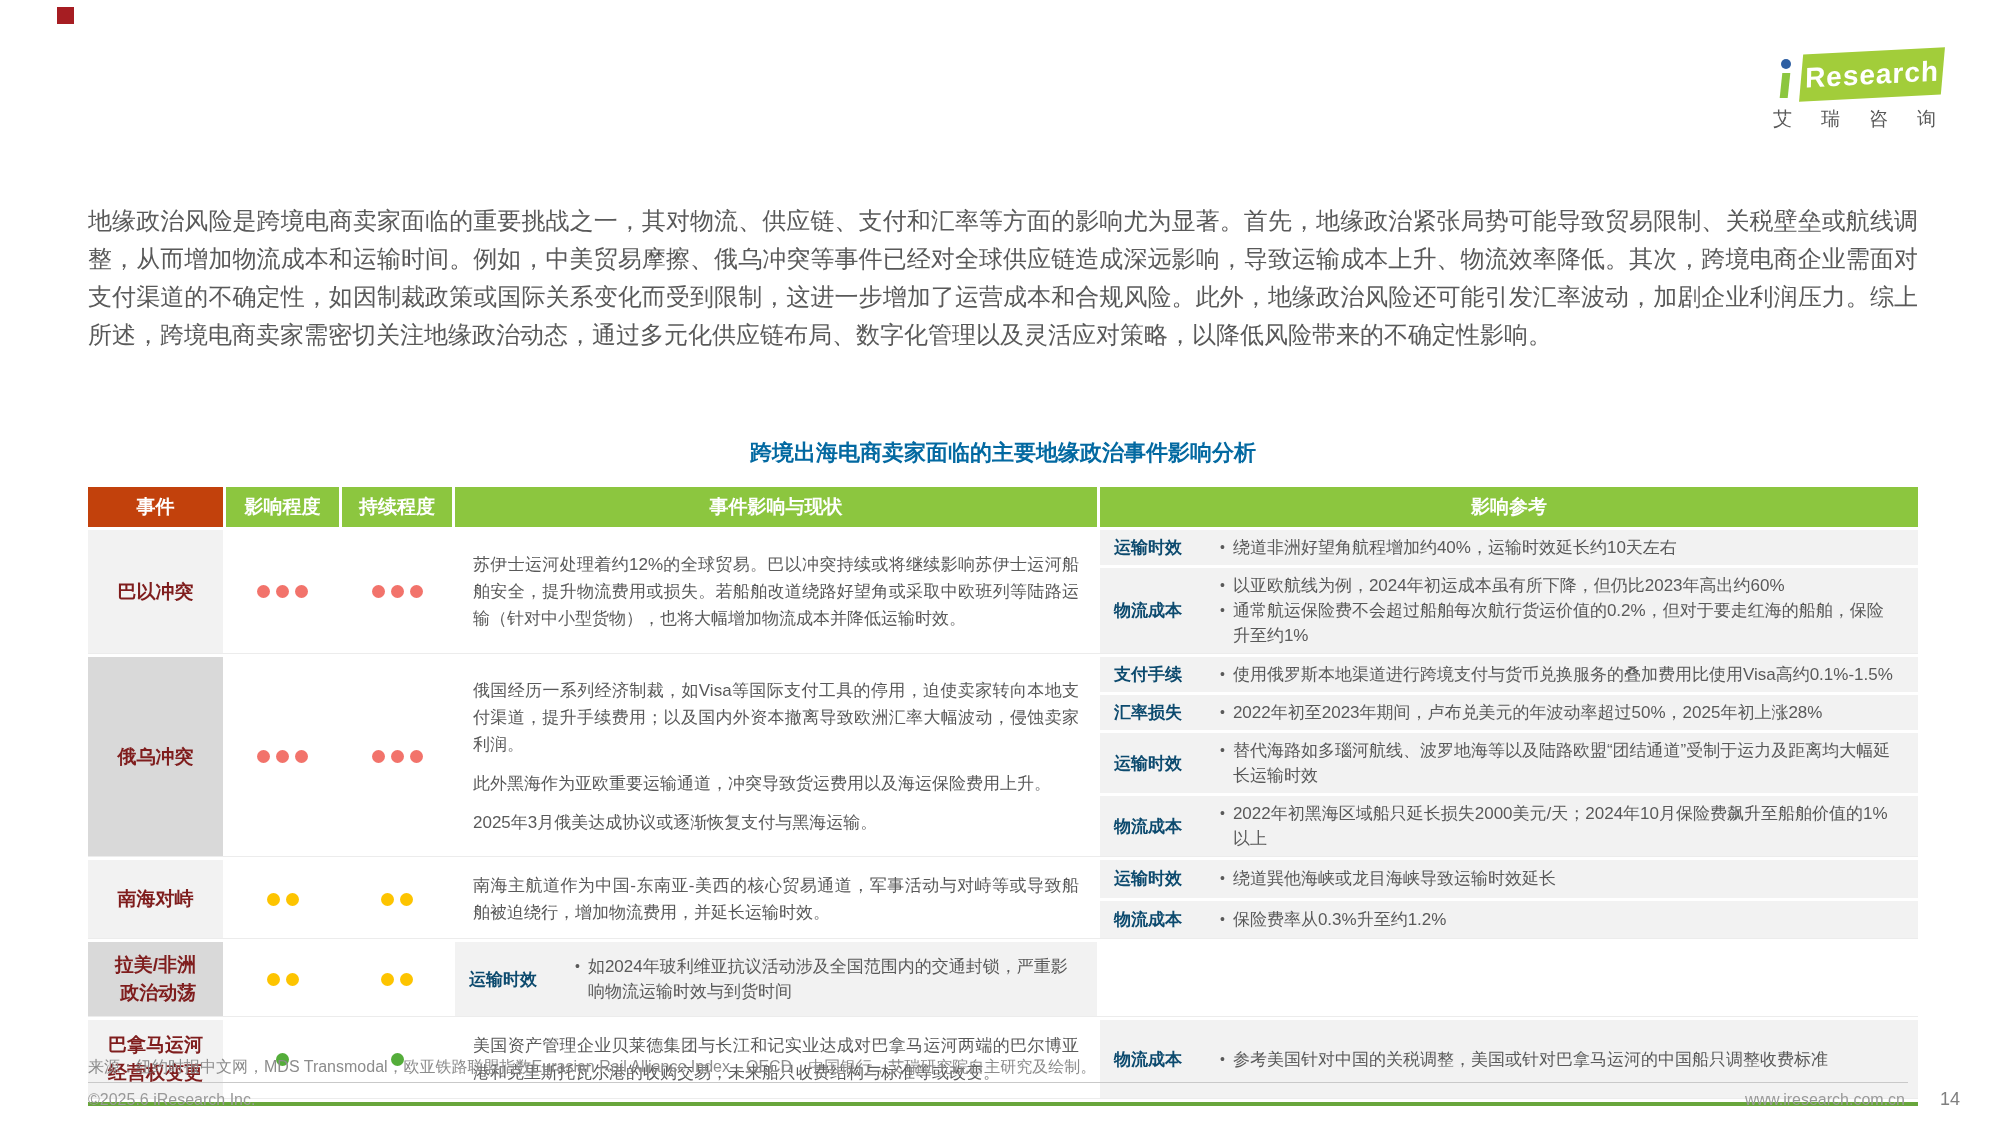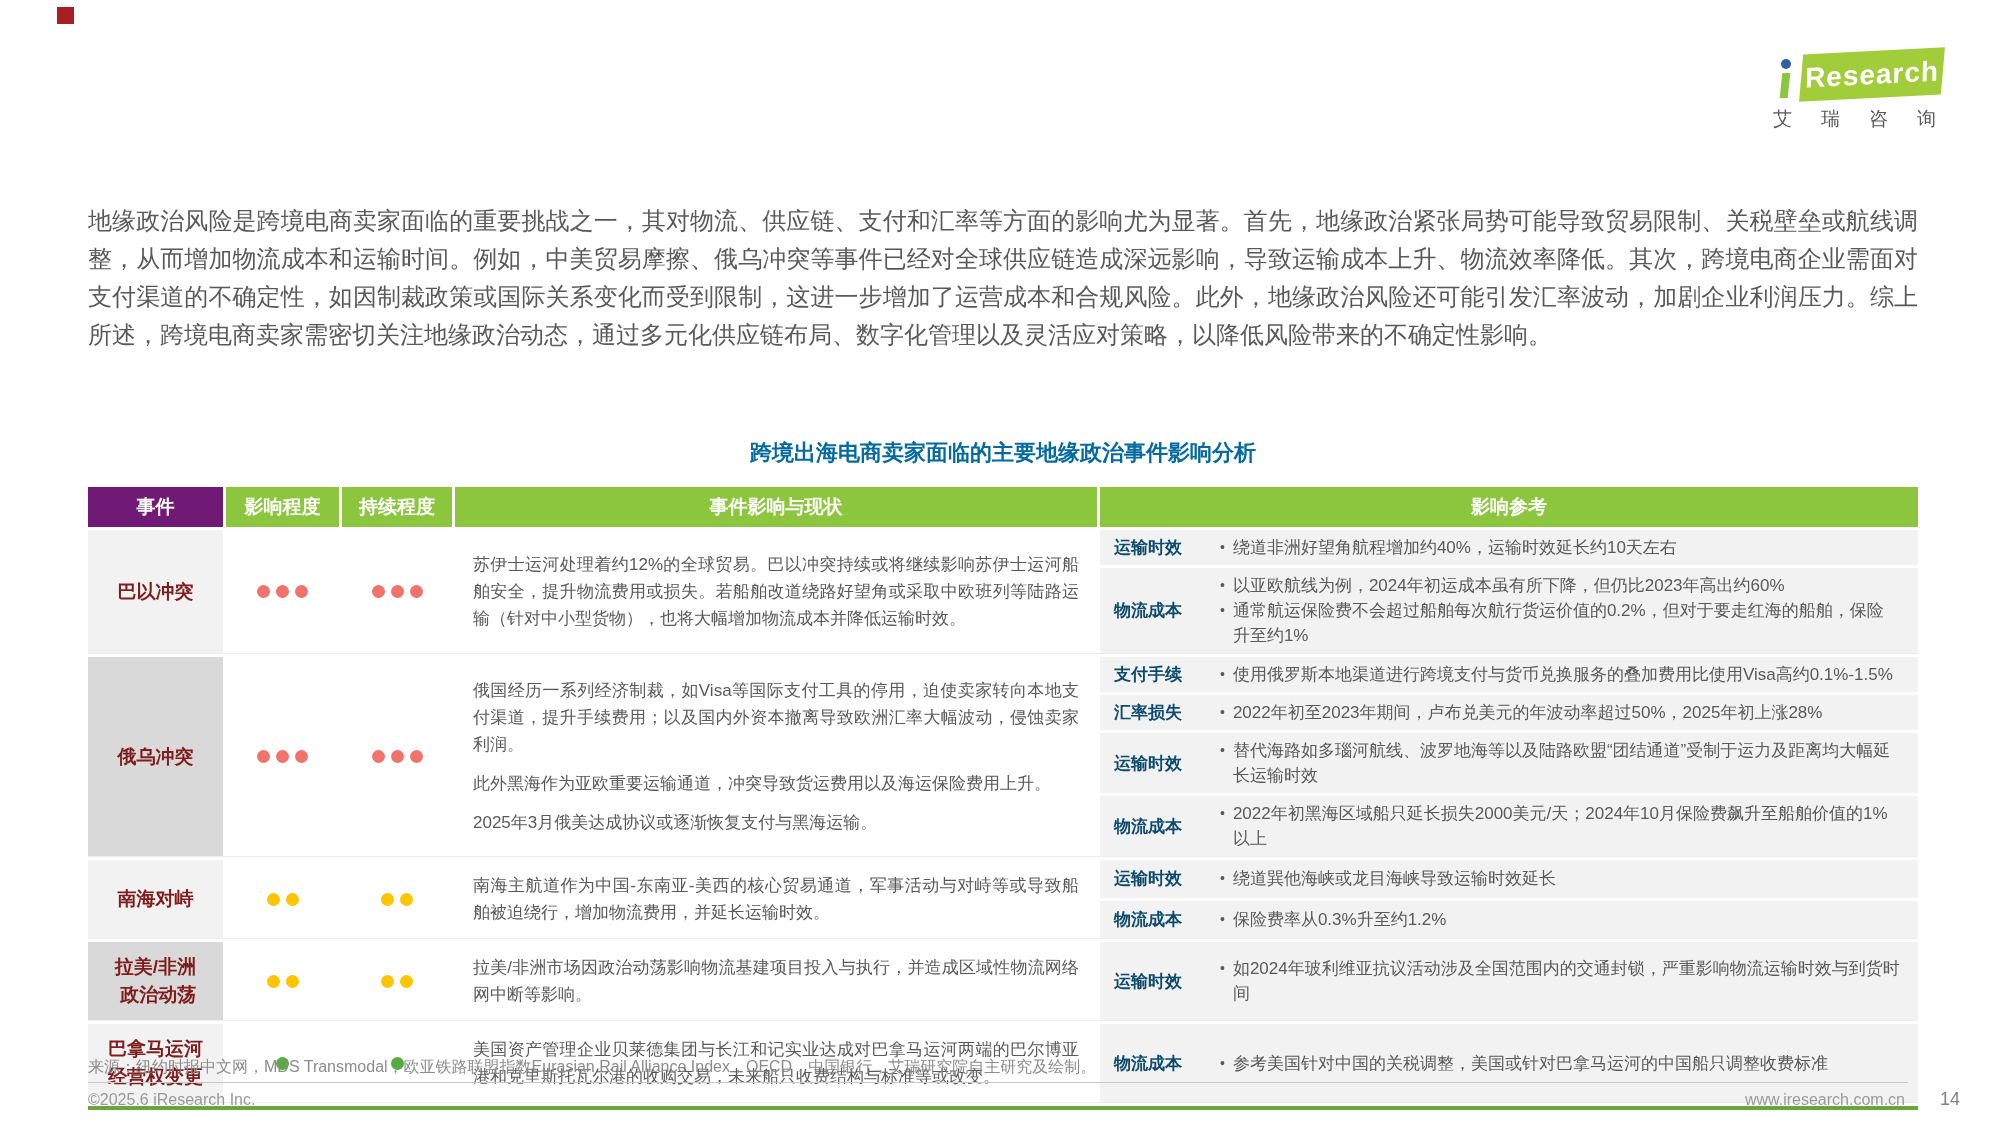--- a/index.html
+++ b/index.html
@@ -25,21 +25,21 @@
            letter-spacing:29px;margin-right:-29px;white-space:nowrap;}
 
   
   .table-title{position:absolute;left:88px;top:438px;width:1830px;text-align:center;
                font-size:22px;font-weight:bold;color:#0369a1;}
   .geo-table{position:absolute;left:88px;top:487px;width:1830px;}
   .t-grid{display:grid;grid-template-columns:135px 113px 110px 642px 1fr;column-gap:3px;}
   .t-header{height:40px;}
   .th{background:#8cc63f;color:#ffffff;font-weight:bold;font-size:19px;
       display:flex;align-items:center;justify-content:center;}
-  .th-first{background:#701a75;}
+  .th-first{background:#c2410c;}
   .t-row{margin-top:3px;border-bottom:1px solid #ececec;}
   .row-0{min-height:120px;}
   .row-1{min-height:185px;}
   .row-2{min-height:67px;}
   .row-3{min-height:74px;}
   .row-4{min-height:64px;}
   .cell{display:flex;}
   .cell-event{align-items:center;justify-content:center;text-align:right;font-size:19px;font-weight:bold;
               color:#7f1d1d;white-space:pre-line;line-height:1.45;padding:4px 8px;}
   .ev-light{background:#f2f2f2;}
@@ -230,23 +230,20 @@
           <div class="cell cell-event ev-dark">拉美/非洲
 政治动荡</div>
           <div class="cell cell-dots">
             <span class="dot" style="background: rgb(253, 196, 0);"></span>
             <span class="dot" style="background: rgb(253, 196, 0);"></span>
           </div>
           <div class="cell cell-dots">
             <span class="dot" style="background: rgb(253, 196, 0);"></span>
             <span class="dot" style="background: rgb(253, 196, 0);"></span>
           </div>
-          <div class="cell cell-status">
-            <p>拉美/非洲市场因政治动荡影响物流基建项目投入与执行，并造成区域性物流网络网中断等影响。</p>
-          </div>
           <div class="cell cell-refs">
             <div class="ref-sub">
               <div class="ref-label">运输时效</div>
               <div class="ref-bullets">
                 <div class="bullet">
                   <span class="bullet-marker">•</span>
                   <span>如2024年玻利维亚抗议活动涉及全国范围内的交通封锁，严重影响物流运输时效与到货时间</span>
                 </div>
               </div>
             </div>

